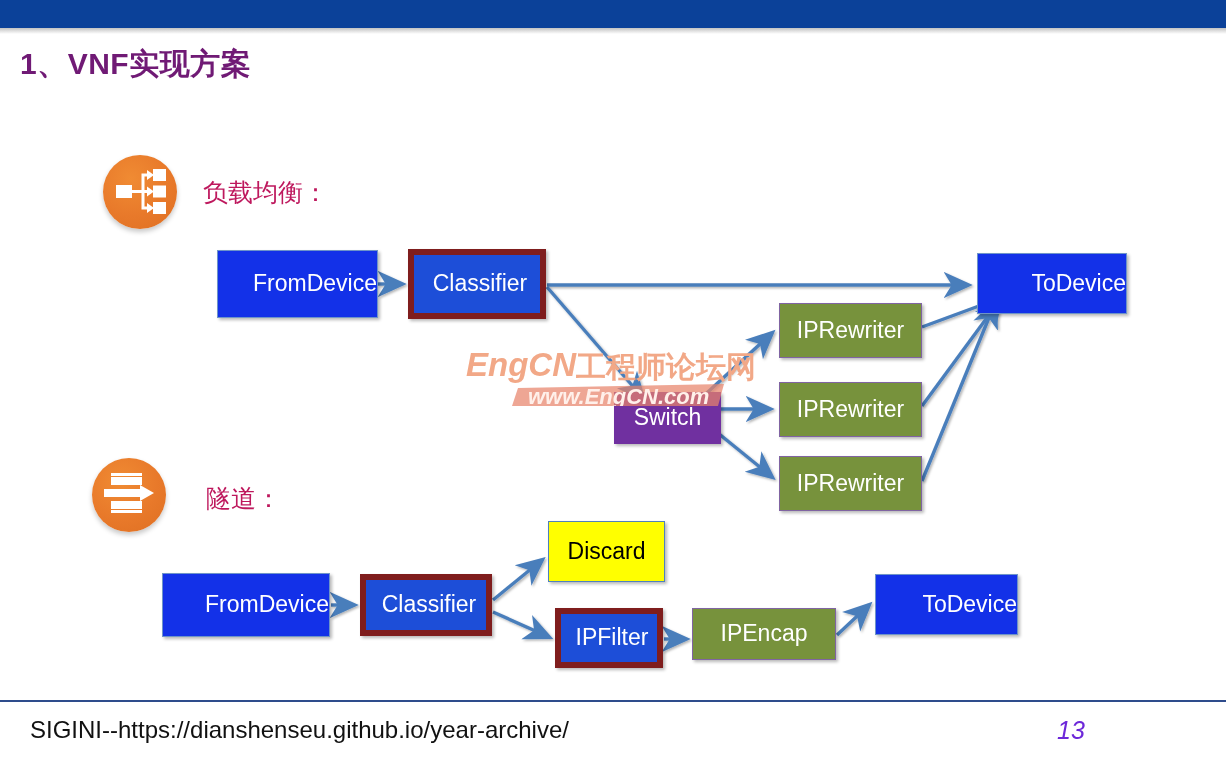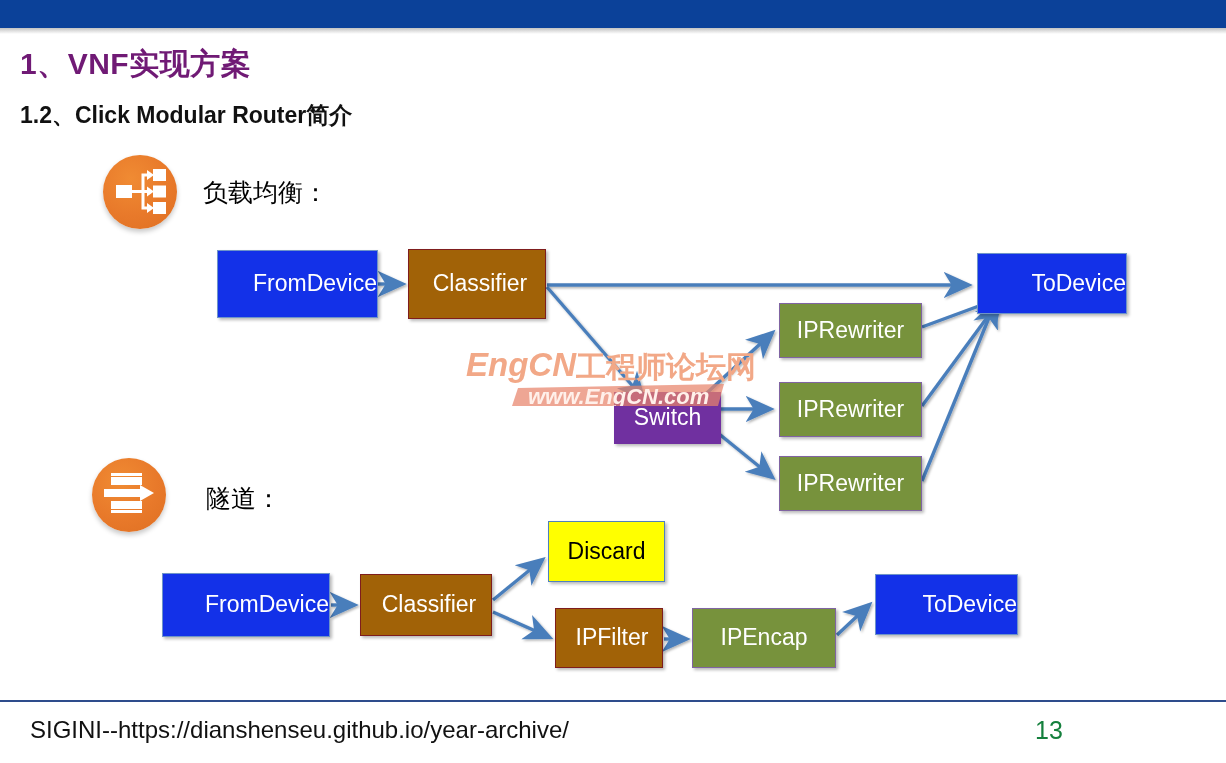--- a/index.html
+++ b/index.html
@@ -55,21 +55,21 @@
   .sec-icon {
     position: absolute;
     width: 74px; height: 74px;
     border-radius: 50%;
     background: radial-gradient(circle at 38% 32%, #F08B33 0%, #E8792A 55%, #DE6F22 100%);
     box-shadow: 0 3px 5px rgba(0,0,0,0.22);
   }
   .sec-label {
     position: absolute;
     font-size: 25px;
-    color: #000000;
+    color: #be185d;
     white-space: nowrap;
   }
 
   
   .lb-glyph { position: absolute; left: 0; top: 0; width: 74px; height: 74px; }
 
   
   .tn-glyph { position: absolute; left: 0; top: 0; width: 74px; height: 74px; }
 
   
@@ -79,21 +79,21 @@
     align-items: center;
     justify-content: center;
     font-size: 23px;
     color: #ffffff;
     box-sizing: border-box;
     box-shadow: 2px 2px 3px rgba(0,0,0,0.28);
     text-align: center;
     line-height: 1.1;
   }
   .n-blue   { background: #1331E8; border: 1px solid #6E94C8; justify-content: flex-end; }
-  .n-orange { background: #a16207; border: 1px solid #7f1d1d; padding-left: 6px; }
+  .n-orange { background: #1d4ed8; border: 6px solid #7f1d1d; padding-left: 6px; }
   .n-green  { background: #77923C; border: 1px solid #8064A2; }
   .n-purple { background: #7030A0; border: 1px solid #7030A0; margin-left: 25px; }
   .n-yellow { background: #FFFF00; border: 1px solid #4F81BD; color: #000000; }
 
   
   .wires {
     position: absolute;
     left: 0; top: 0;
     width: 1226px; height: 763px;
     pointer-events: none;
@@ -116,35 +116,35 @@
   }
   .footer-text {
     position: absolute;
     left: 30px; top: 716px;
     font-size: 24px;
     color: #111111;
     white-space: nowrap;
   }
   .footer-page {
     position: absolute;
-    left: 1035px; top: 716px;
+    left: 1057px; top: 716px;
     font-size: 25px;
-    color: #15803d;
+    color: #6d28d9;
+    font-style: italic;
   }
 </style>
 </head>
 <body>
 
 <div id="slide">
 
   <div class="top-banner"></div>
   <div class="top-banner-shadow"></div>
 
   <div class="title-main">1、VNF实现方案</div>
-  <div class="title-sub">1.2、Click Modular Router简介</div>
 
   <div class="sec-icon" style="left:103px; top:155px;">
     <svg class="lb-glyph" viewBox="0 0 74 74">
       <rect x="13" y="30" width="16" height="13" fill="#ffffff"></rect>
       <path d="M29 36.5 H40" stroke="#ffffff" stroke-width="3" fill="none"></path>
       <path d="M40 36.5 L40 20 L47 20" stroke="#ffffff" stroke-width="3" fill="none"></path>
       <path d="M40 36.5 L47 36.5" stroke="#ffffff" stroke-width="3" fill="none"></path>
       <path d="M40 36.5 L40 53 L47 53" stroke="#ffffff" stroke-width="3" fill="none"></path>
       <polygon points="44,15 51,20 44,25" fill="#ffffff"></polygon>
       <polygon points="44,31.5 51,36.5 44,41.5" fill="#ffffff"></polygon>
@@ -235,21 +235,21 @@
   </div>
 
   <div class="node n-yellow" style="left:548px; top:521px; width:117px; height:61px;">
     <span>Discard</span>
   </div>
 
   <div class="node n-orange" style="left:555px; top:608px; width:108px; height:60px;">
     <span>IPFilter</span>
   </div>
 
-  <div class="node n-green" style="left:692px; top:608px; width:144px; height:60px;">
+  <div class="node n-green" style="left:692px; top:608px; width:144px; height:52px;">
     <span>IPEncap</span>
   </div>
 
   <div class="node n-blue" style="left:875px; top:574px; width:143px; height:61px;">
     <span>ToDevice</span>
   </div>
 
   <svg class="watermark" viewBox="0 0 300 62">
     <text x="0" y="32" font-family="'Liberation Sans', sans-serif" font-size="33" font-weight="bold" font-style="italic" fill="#F2A887">EngCN</text>
     <text x="110" y="33" font-family="'DejaVu Sans', sans-serif" font-size="30" font-weight="bold" fill="#F2A887">工程师论坛网</text>

